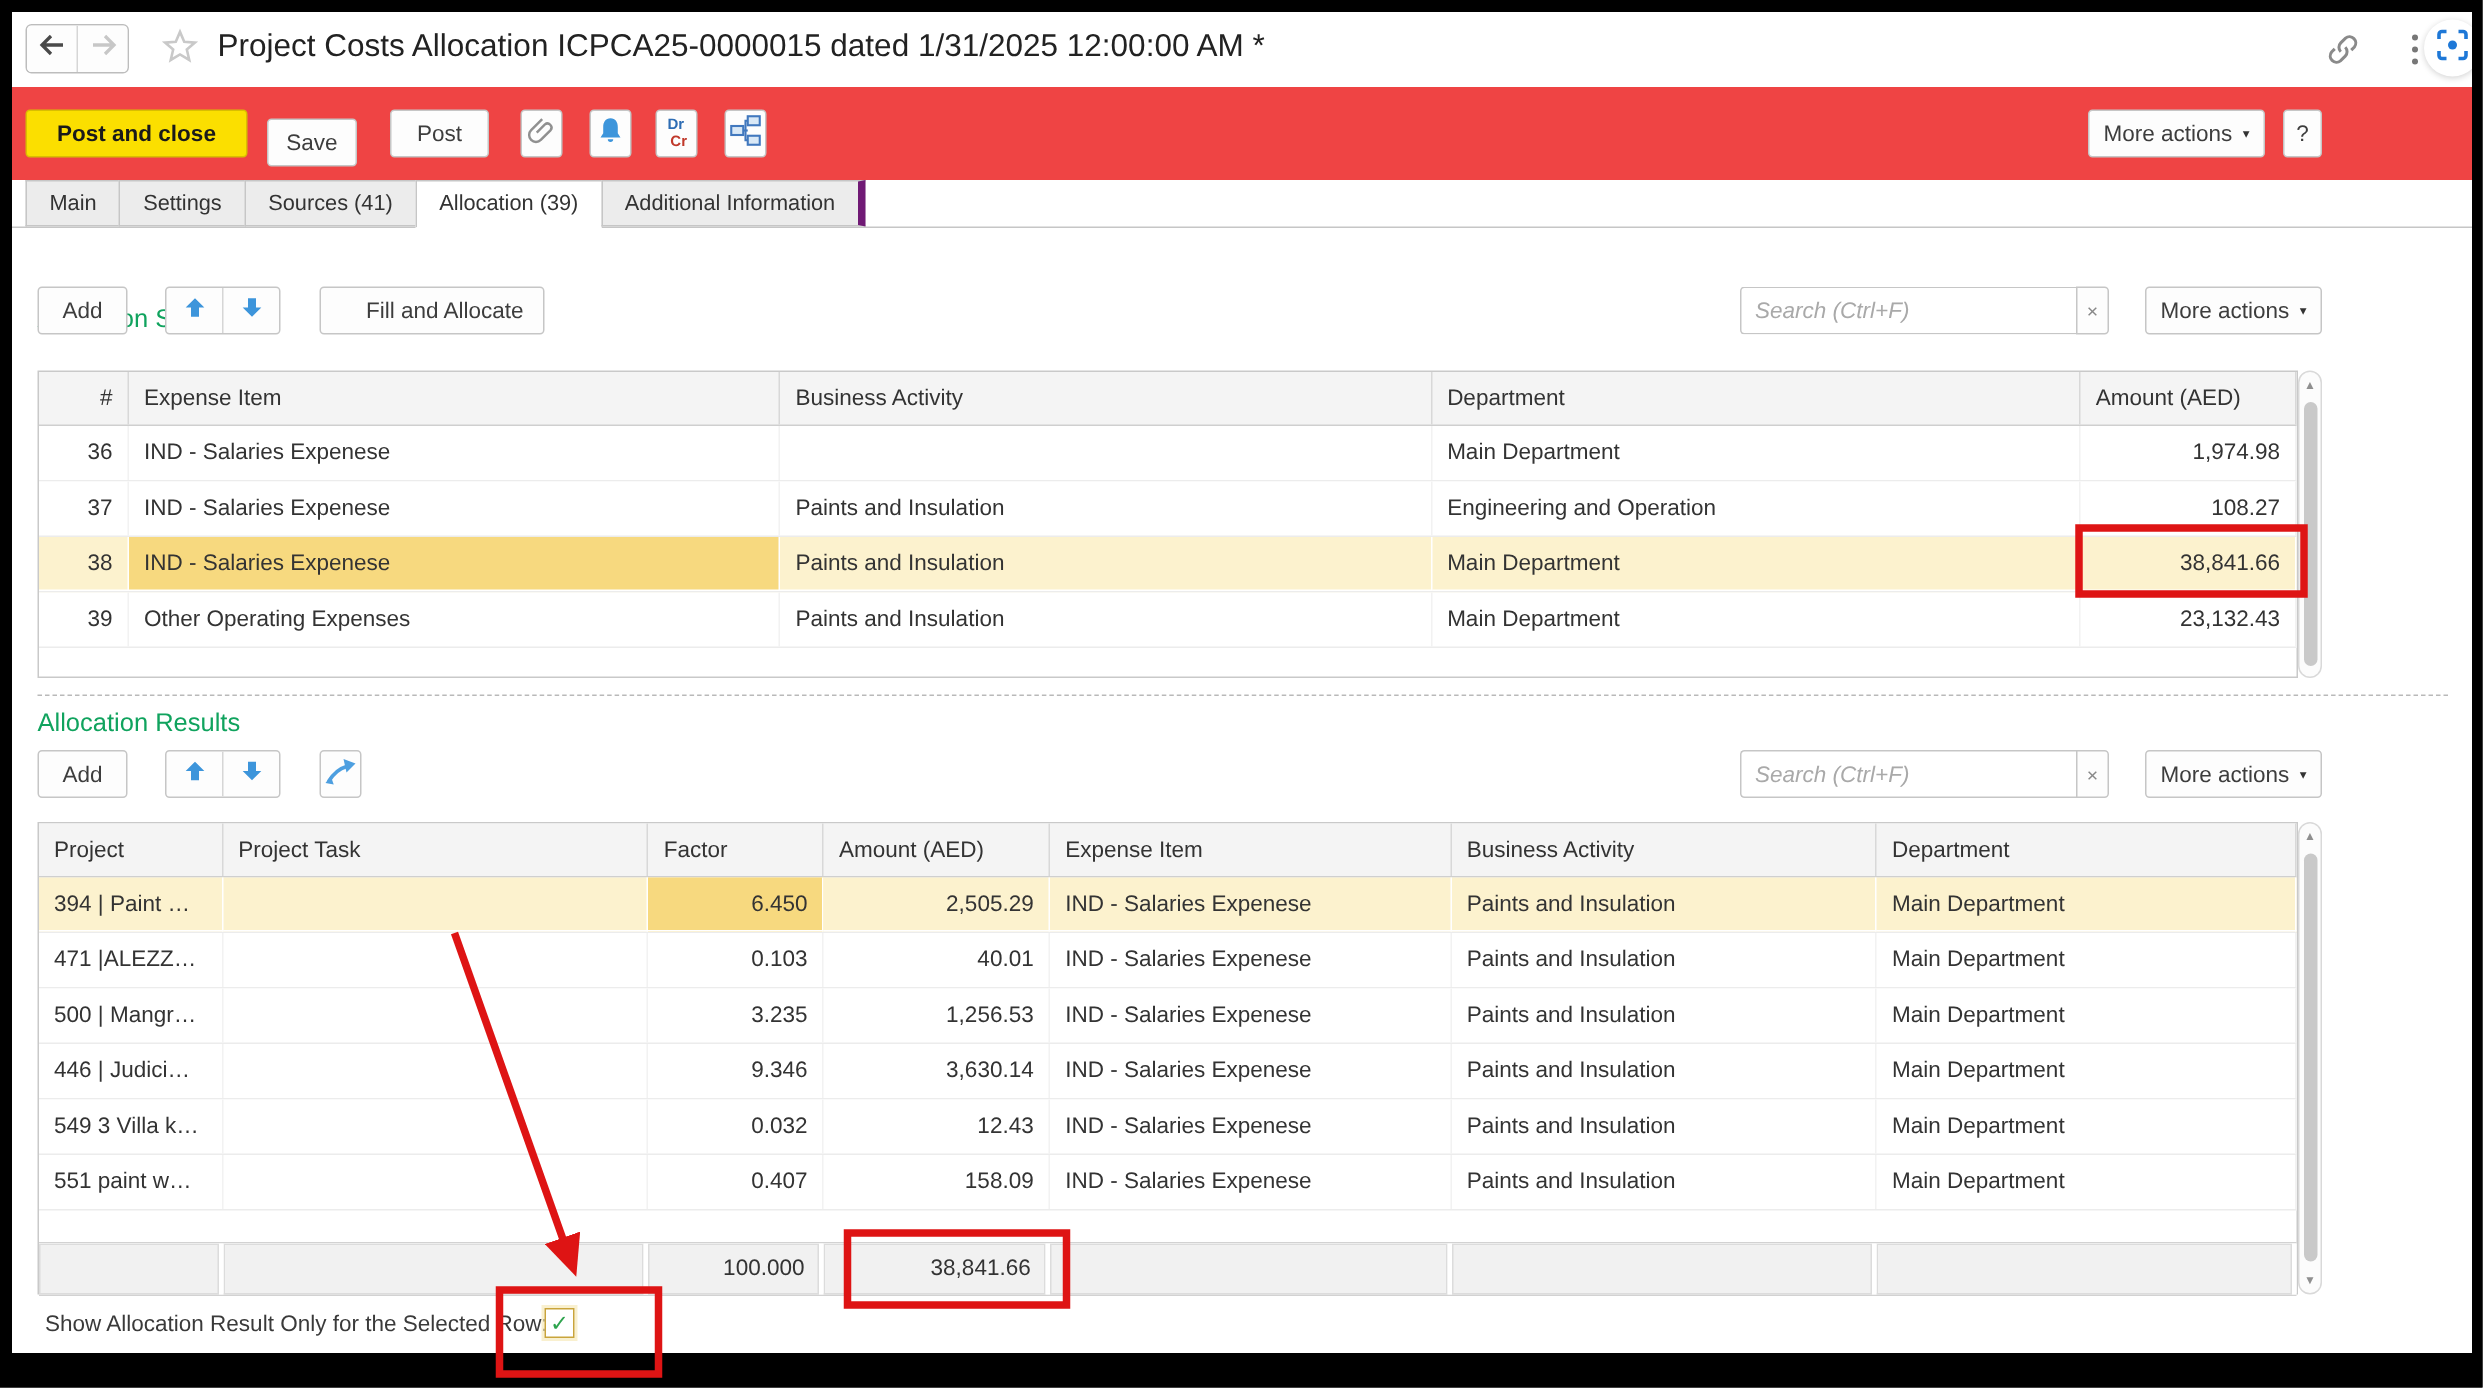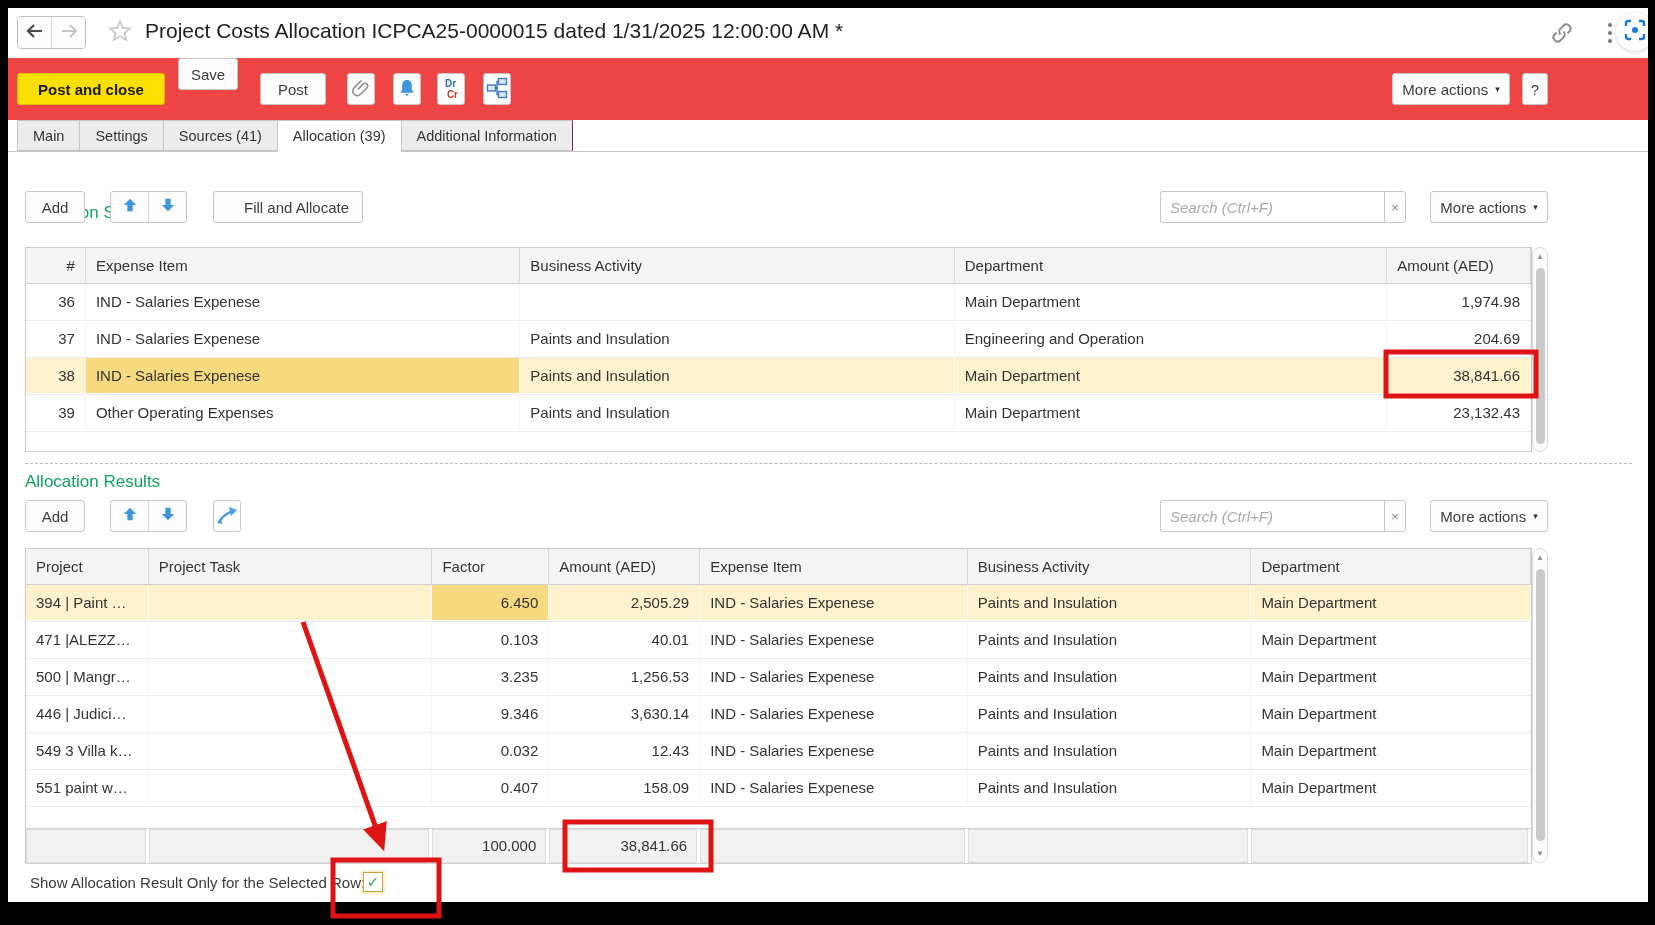--- a/index.html
+++ b/index.html
@@ -17,21 +17,21 @@
   #toolbar{left:0;top:50px;width:100%;height:62px;background:#ef4444;}
   .btn{display:inline-flex;align-items:center;justify-content:center;height:32px;background:#fdfdfd;
     border:1px solid #c6c6c6;border-radius:3px;font-size:15px;color:#3d3d3d;box-sizing:border-box;white-space:nowrap;}
   .btn.icon{width:28px;}
   #btn-postclose{left:9px;top:15px;width:148px;background:#fbdf00;border-color:#d9be00;font-weight:bold;color:#1a1a1a;}
   .caret{font-size:9px;margin-left:7px;color:#333;}
   
   #tabbar{left:0;top:112px;width:100%;height:32px;border-bottom:1px solid #c6c6c6;box-sizing:border-box;}
   .tab{display:inline-block;height:31px;line-height:31px;padding:0 15px;background:#ececec;border:1px solid #c6c6c6;
     border-right:none;font-size:14.5px;color:#333;box-sizing:border-box;}
-  .tab:last-child{border-right:1px solid #701a75;text-align:right;}
+  .tab:last-child{border-right:5px solid #701a75;text-align:right;}
   .tab.active{background:#fff;border-bottom:1px solid #fff;height:32px;}
   #tabs{position:absolute;left:9px;top:0;}
   
   .sectitle{font-size:17px;color:#10a35e;}
   .uparrs{display:flex;border:1px solid #c6c6c6;border-radius:3px;overflow:hidden;height:32px;box-sizing:border-box;background:#fdfdfd;}
   .uparrs .half{width:37px;display:flex;align-items:center;justify-content:center;}
   .uparrs .half+.half{border-left:1px solid #d6d6d6;}
   .searchwrap{display:flex;height:32px;box-sizing:border-box;}
   .searchwrap input{width:224px;height:32px;border:1px solid #c6c6c6;border-right:none;border-radius:3px 0 0 3px;
     padding:0 9px;font-size:15px;color:#7f1d1d;box-sizing:border-box;outline:none;font-family:inherit;font-style:italic;}
@@ -119,21 +119,21 @@
           <path d="M21 16 v3 a2 2 0 0 1-2 2 h-3"></path>
             <path d="M8 21 H5 a2 2 0 0 1-2-2 v-3"></path>
           <circle cx="12" cy="12" r="3" fill="#1e78d7" stroke="none"></circle>
         </svg>
       </span>
     </div>
   </div>
 
   <div id="toolbar" class="abs">
     <button class="btn abs" id="btn-postclose">Post and close</button>
-    <button class="btn abs" style="left:170px;top:0;width:60px;">Save</button>
+    <button class="btn abs" style="left:170px;top:21px;width:60px;">Save</button>
     <button class="btn abs" style="left:252px;top:15px;width:66px;">Post</button>
     <button class="btn icon abs" style="left:339px;top:15px;">
       <span>
         <svg width="20" height="20" viewBox="0 0 22 22" fill="none" stroke="#909090" stroke-width="1.8">
           <path d="M7.5 12.5 L13.5 6.5 a3 3 0 0 1 4.2 4.2 L10.5 17.9 a5 5 0 0 1-7.1-7.1 L11.5 2.7"></path>
         </svg>
       </span>
     </button>
     <button class="btn icon abs" style="left:385px;top:15px;">
       <span>
@@ -211,21 +211,21 @@
       <div class="cell k2">IND - Salaries Expenese</div>
       <div class="cell k3"></div>
       <div class="cell k4">Main Department</div>
       <div class="cell k5 num">1,974.98</div>
     </div>
     <div class="row">
       <div class="cell k1 num">37</div>
       <div class="cell k2">IND - Salaries Expenese</div>
       <div class="cell k3">Paints and Insulation</div>
       <div class="cell k4">Engineering and Operation</div>
-      <div class="cell k5 num">204.69</div>
+      <div class="cell k5 num">108.27</div>
     </div>
     <div class="row sel">
       <div class="cell k1 num">38</div>
       <div class="cell k2 cur">IND - Salaries Expenese</div>
       <div class="cell k3">Paints and Insulation</div>
       <div class="cell k4">Main Department</div>
       <div class="cell k5 num">38,841.66</div>
     </div>
     <div class="row">
       <div class="cell k1 num">39</div>

